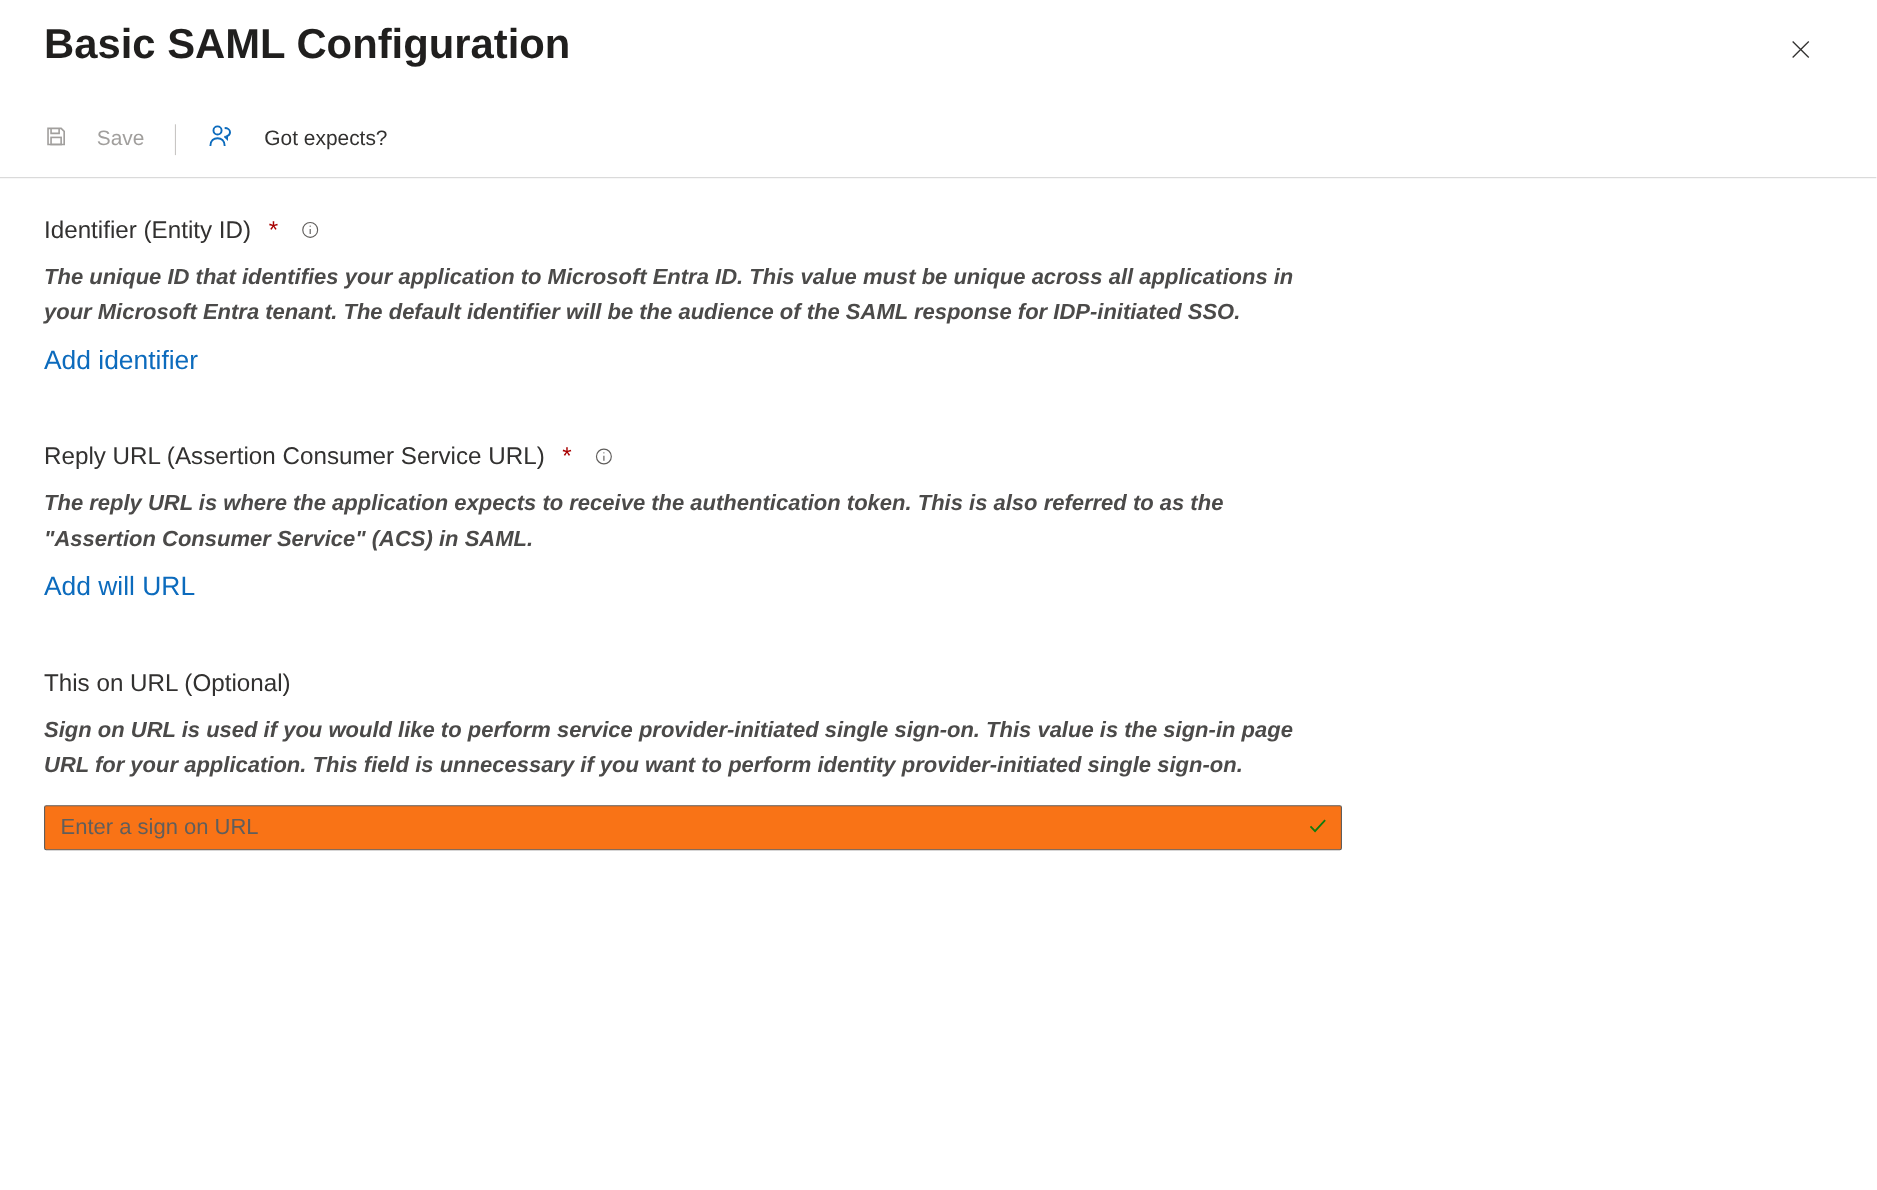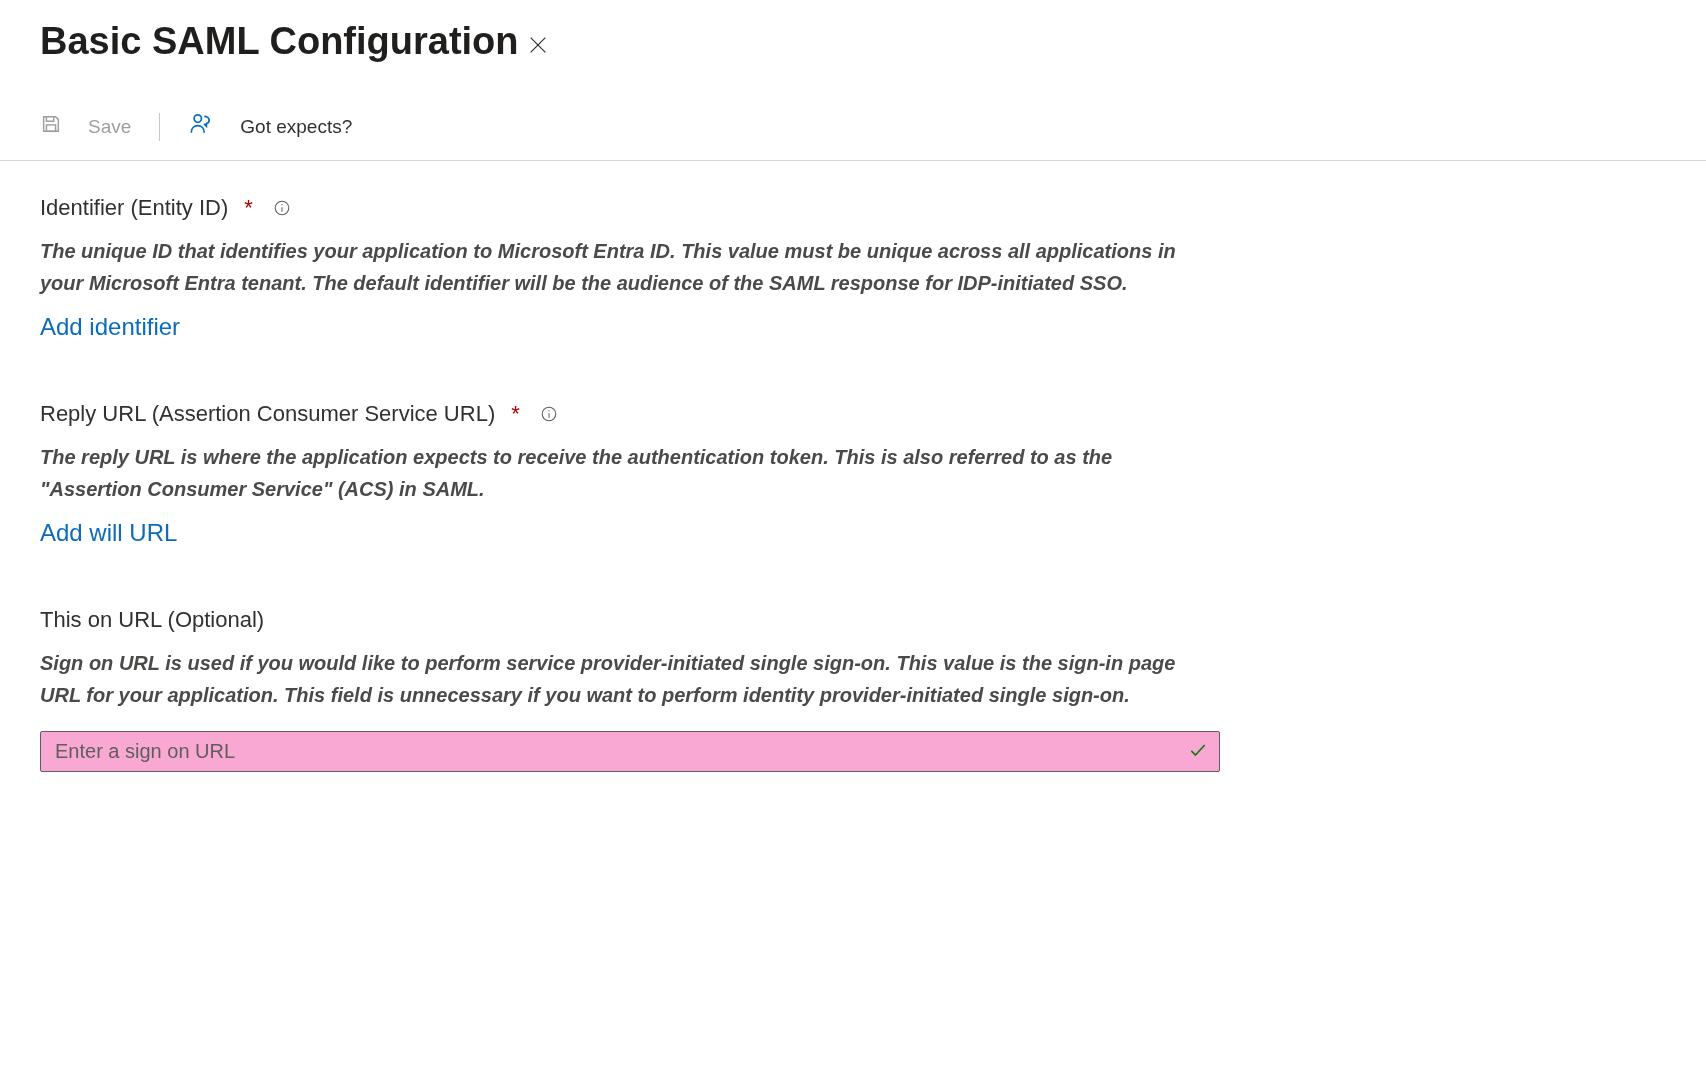--- a/index.html
+++ b/index.html
@@ -10,21 +10,21 @@
   body {
     font-family: "Segoe UI", -apple-system, BlinkMacSystemFont, sans-serif;
     background: #ffffff;
     color: #323130;
     width: 1706px;
     height: 1082px;
     padding: 0;
   }
   .header {
     display: flex;
-    justify-content: flex-start;
+    justify-content: space-between;
     align-items: flex-start;
     padding: 20px 40px 0 40px;
   }
   .page-title {
     font-size: 38px;
     font-weight: 600;
     color: #201f1e;
   }
   .close-btn {
     background: none;
@@ -130,21 +130,21 @@
     margin-top: 20px;
   }
   .text-input {
     width: 100%;
     font-size: 20px;
     font-family: inherit;
     padding: 8px 44px 8px 14px;
     border: 1px solid #605e5c;
     border-radius: 2px;
     color: #323130;
-    background: #f9a8d4;
+    background: #f97316;
   }
   .text-input::placeholder {
     color: #605e5c;
   }
   .input-check {
     position: absolute;
     right: 12px;
     top: 50%;
     transform: translateY(-50%);
     color: #107c10;

